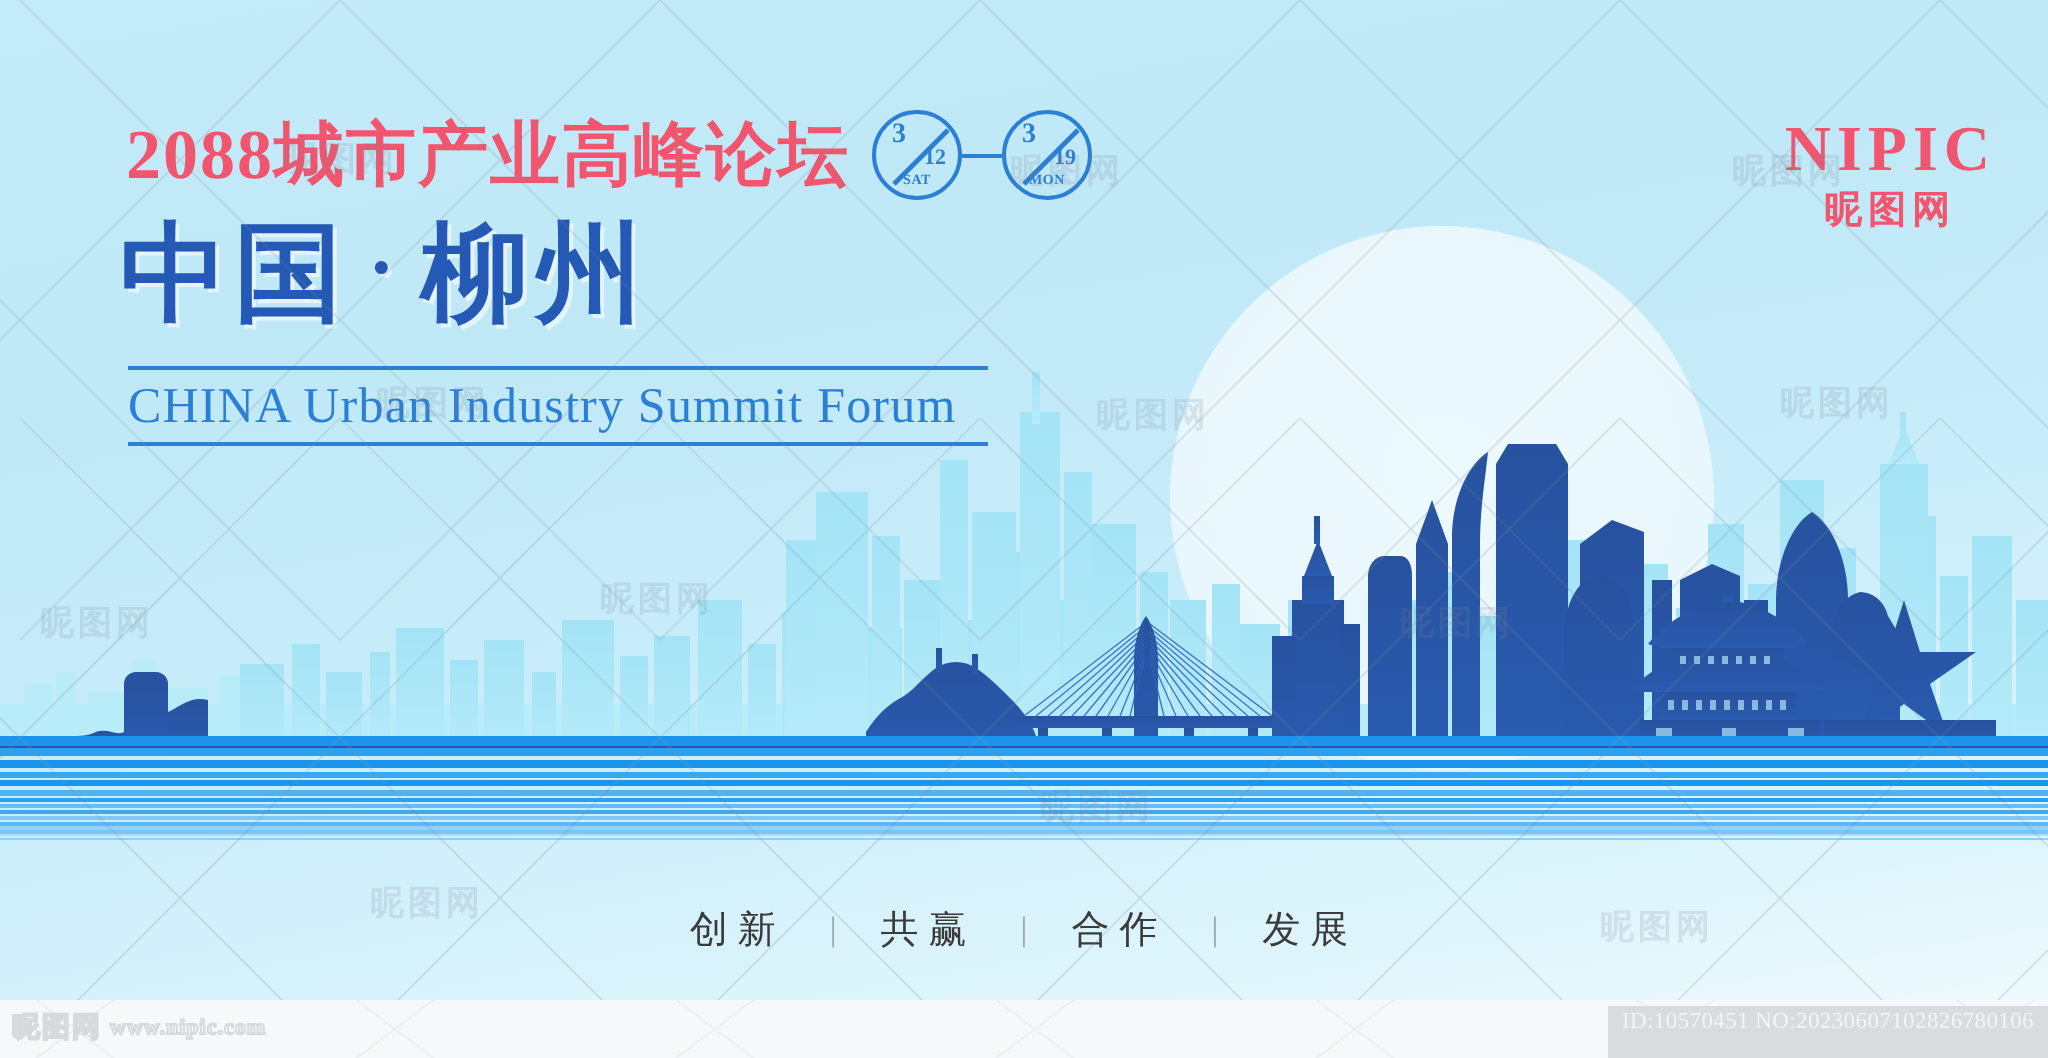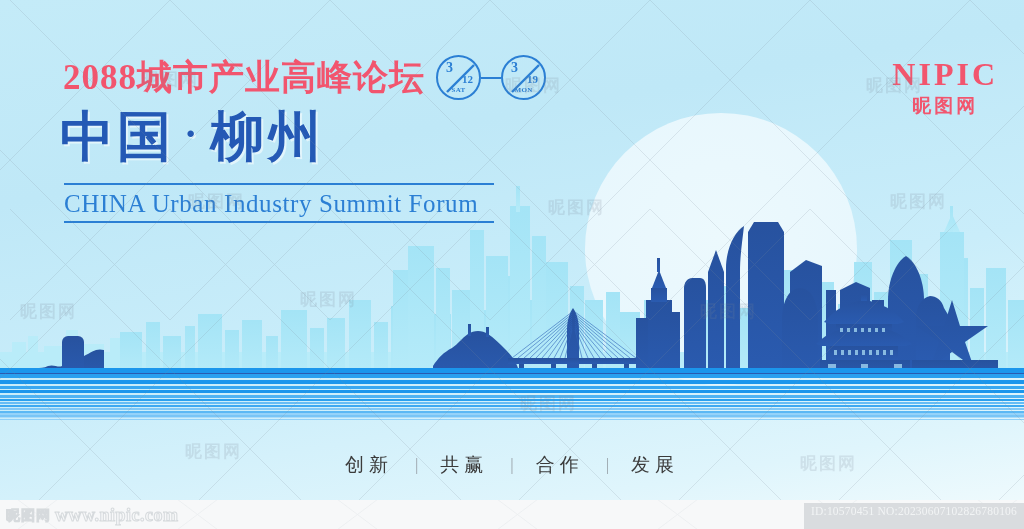--- a/index.html
+++ b/index.html
@@ -109,21 +109,21 @@
   .foot-left{
     position:absolute;left:6px;top:5px;
     display:flex;align-items:center;
     font-size:14px;color:#dcdfe2;font-weight:bold;letter-spacing:.5px;
     -webkit-text-stroke:0;
   }
   .foot-left .zh{
     letter-spacing:1px;margin-right:4px;
     color:transparent;-webkit-text-stroke:1px #d6dadd;
   }
-  .foot-left .url{color:transparent;-webkit-text-stroke:1px #d6dadd;font-size:18px;}
+  .foot-left .url{color:transparent;-webkit-text-stroke:1px #d6dadd;font-size:11px;}
   .foot-id{
     position:absolute;right:0;top:3px;height:31px;line-height:17px;
     background:#d9dcdf;color:#f2f4f5;font-size:11.5px;padding:0 7px;
     letter-spacing:.2px;
   }
   .foot-x{position:absolute;left:0;top:0;width:1024px;height:29px;opacity:.45;}
 </style>
 </head>
 <body>
 

